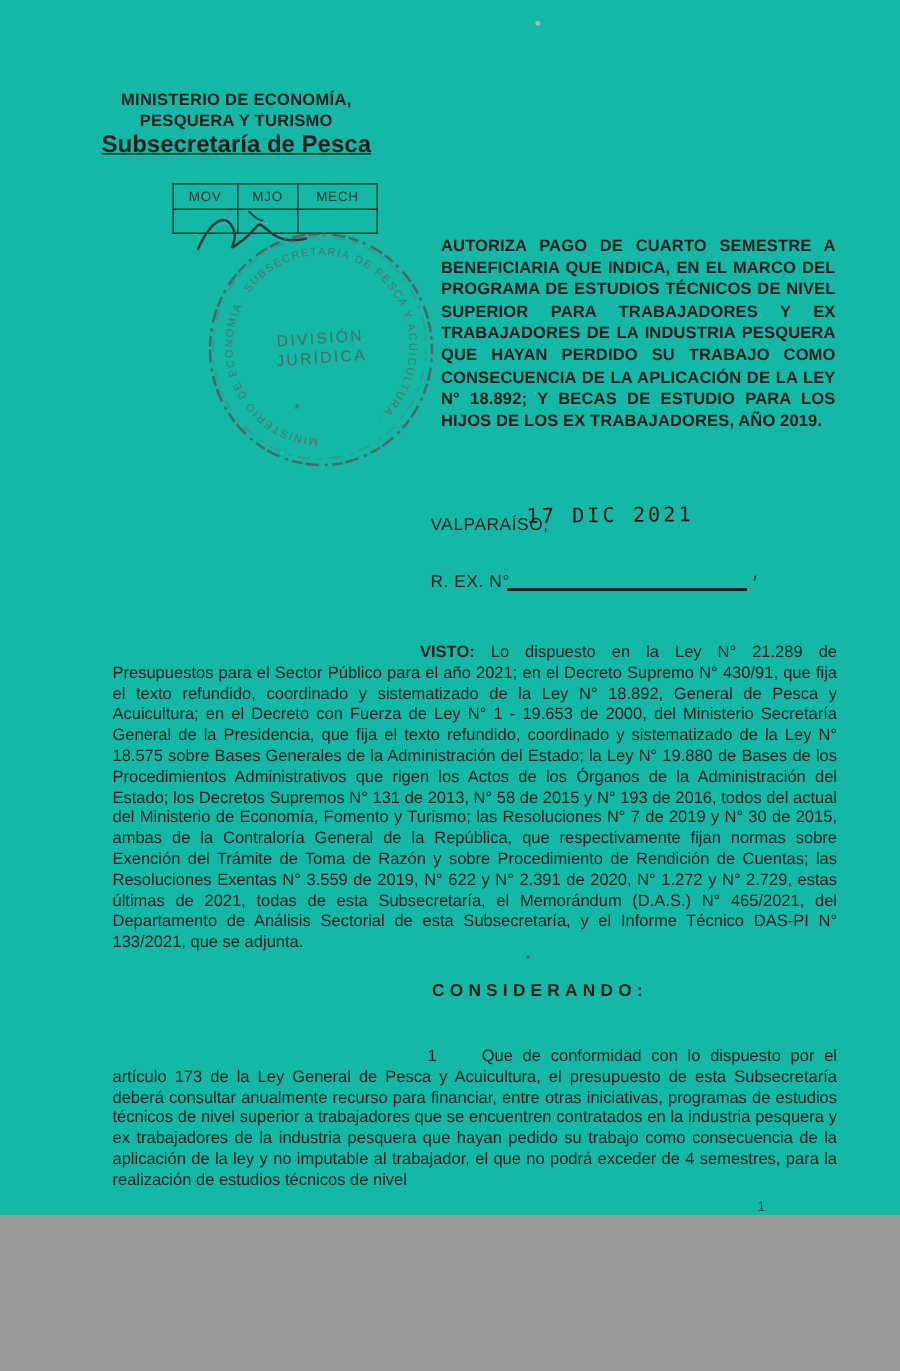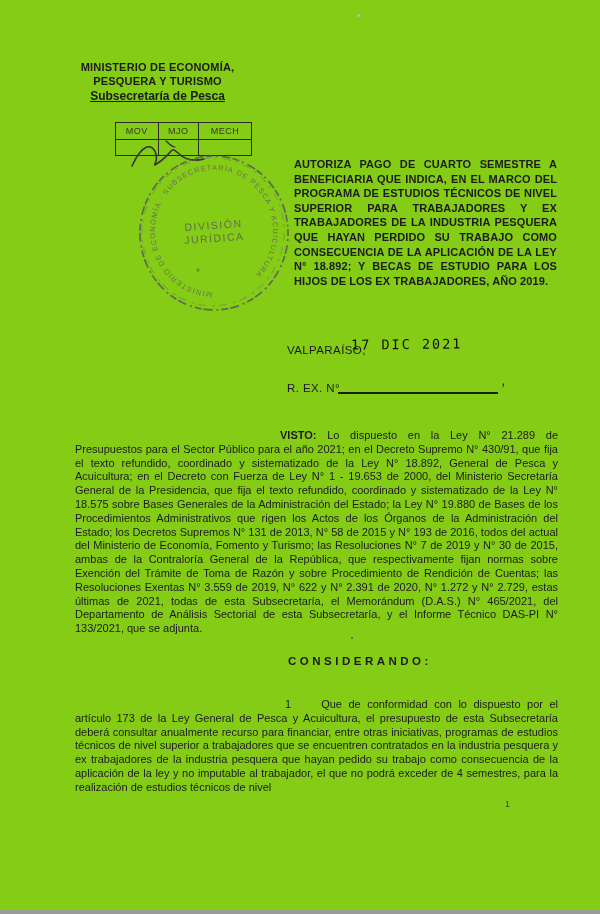--- a/index.html
+++ b/index.html
@@ -1,24 +1,24 @@
 <!DOCTYPE html>
 <html><head>
 <meta charset="utf-8">
 <style>
   html,body{margin:0;padding:0;}
   body{background:#9a9a9a;font-family:"Liberation Sans","DejaVu Sans",sans-serif;}
   .page{
-    position:relative;width:600px;height:910px;background:#84cc16;
+    position:relative;width:600px;height:810px;background:#14b8a6;
     margin:0 auto;overflow:hidden;color:#1c1c1c;
   }
   
   .letterhead{position:absolute;left:60px;top:60px;width:195px;text-align:center;}
   .lh1{font-size:11px;font-weight:700;line-height:14px;letter-spacing:.2px;}
-  .lh2{font-size:12px;font-weight:700;line-height:15px;text-decoration:underline;margin-top:1px;}
+  .lh2{font-size:16px;font-weight:700;line-height:15px;text-decoration:underline;margin-top:1px;}
   .lh3{font-size:9.5px;font-weight:700;line-height:12px;text-decoration:underline;}
   
   .routing{position:absolute;left:115px;top:122px;width:137px;border-collapse:collapse;}
   .routing td{
     border:1px solid #2a2a2a;font-size:9px;color:#333;text-align:center;
     height:16px;padding:0 2px;font-weight:400;letter-spacing:.5px;
   }
   .routing .empty-row td{height:15px;}
   
   .signature{position:absolute;left:118px;top:132px;width:120px;height:48px;}

